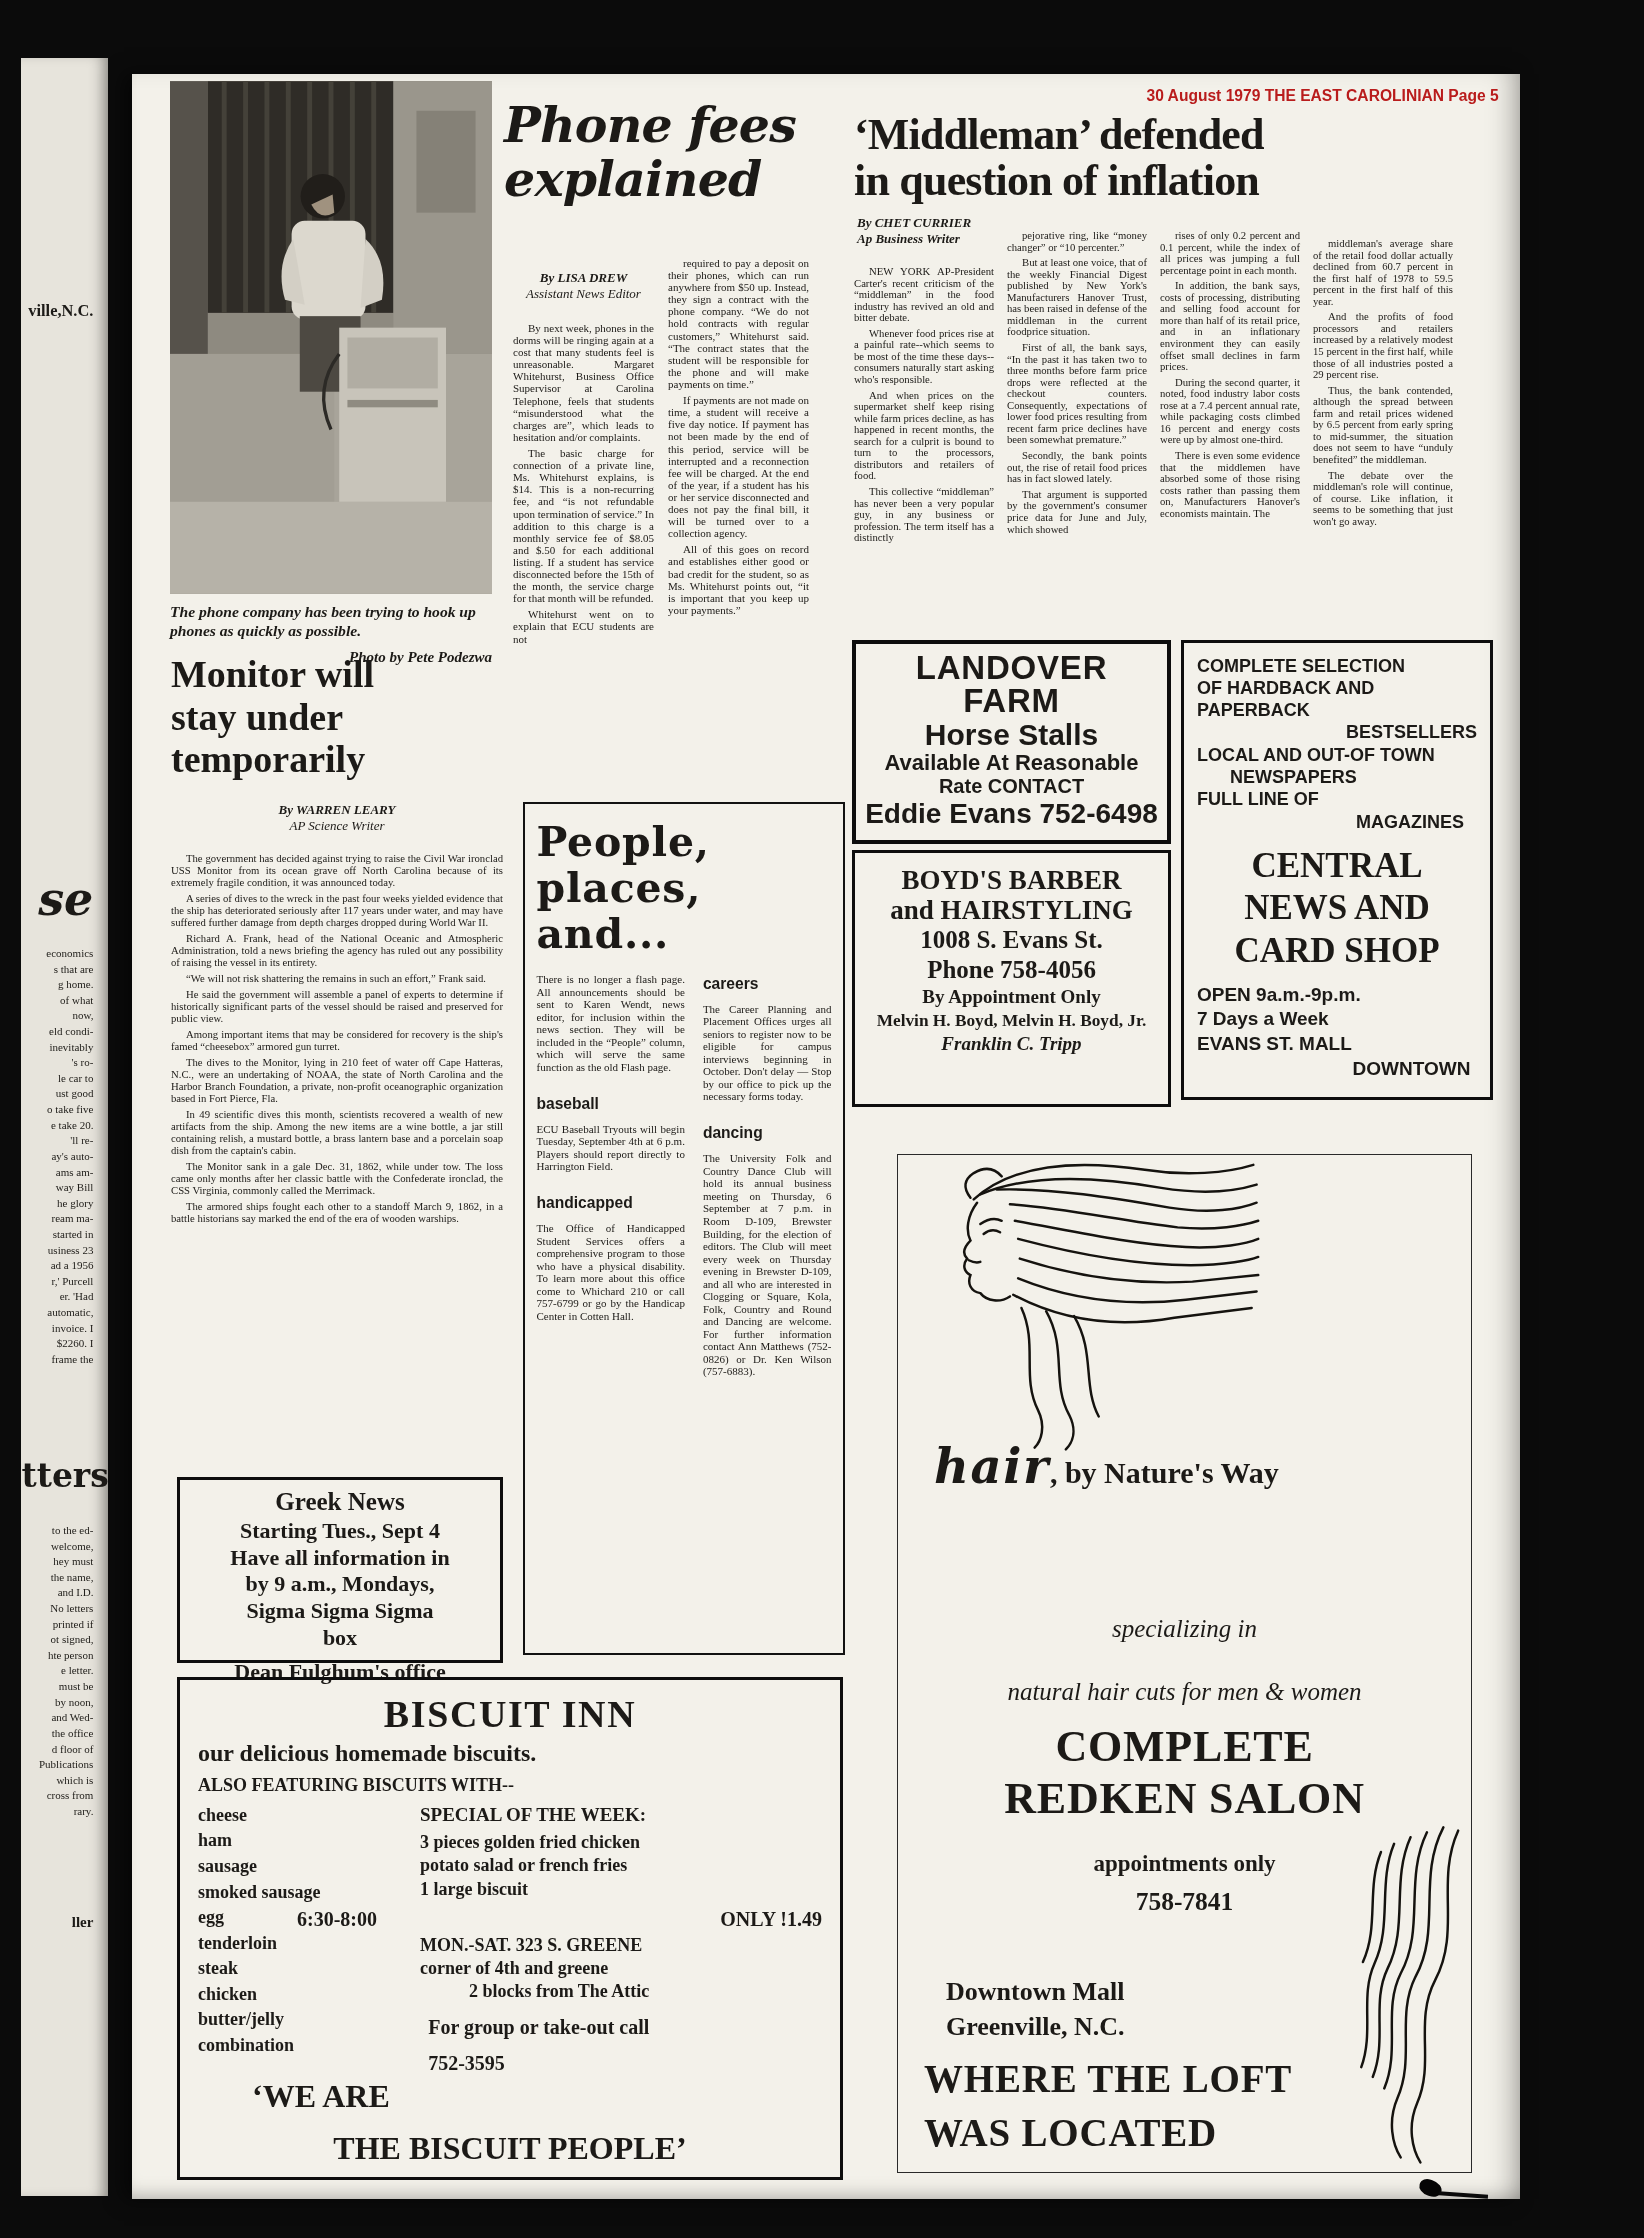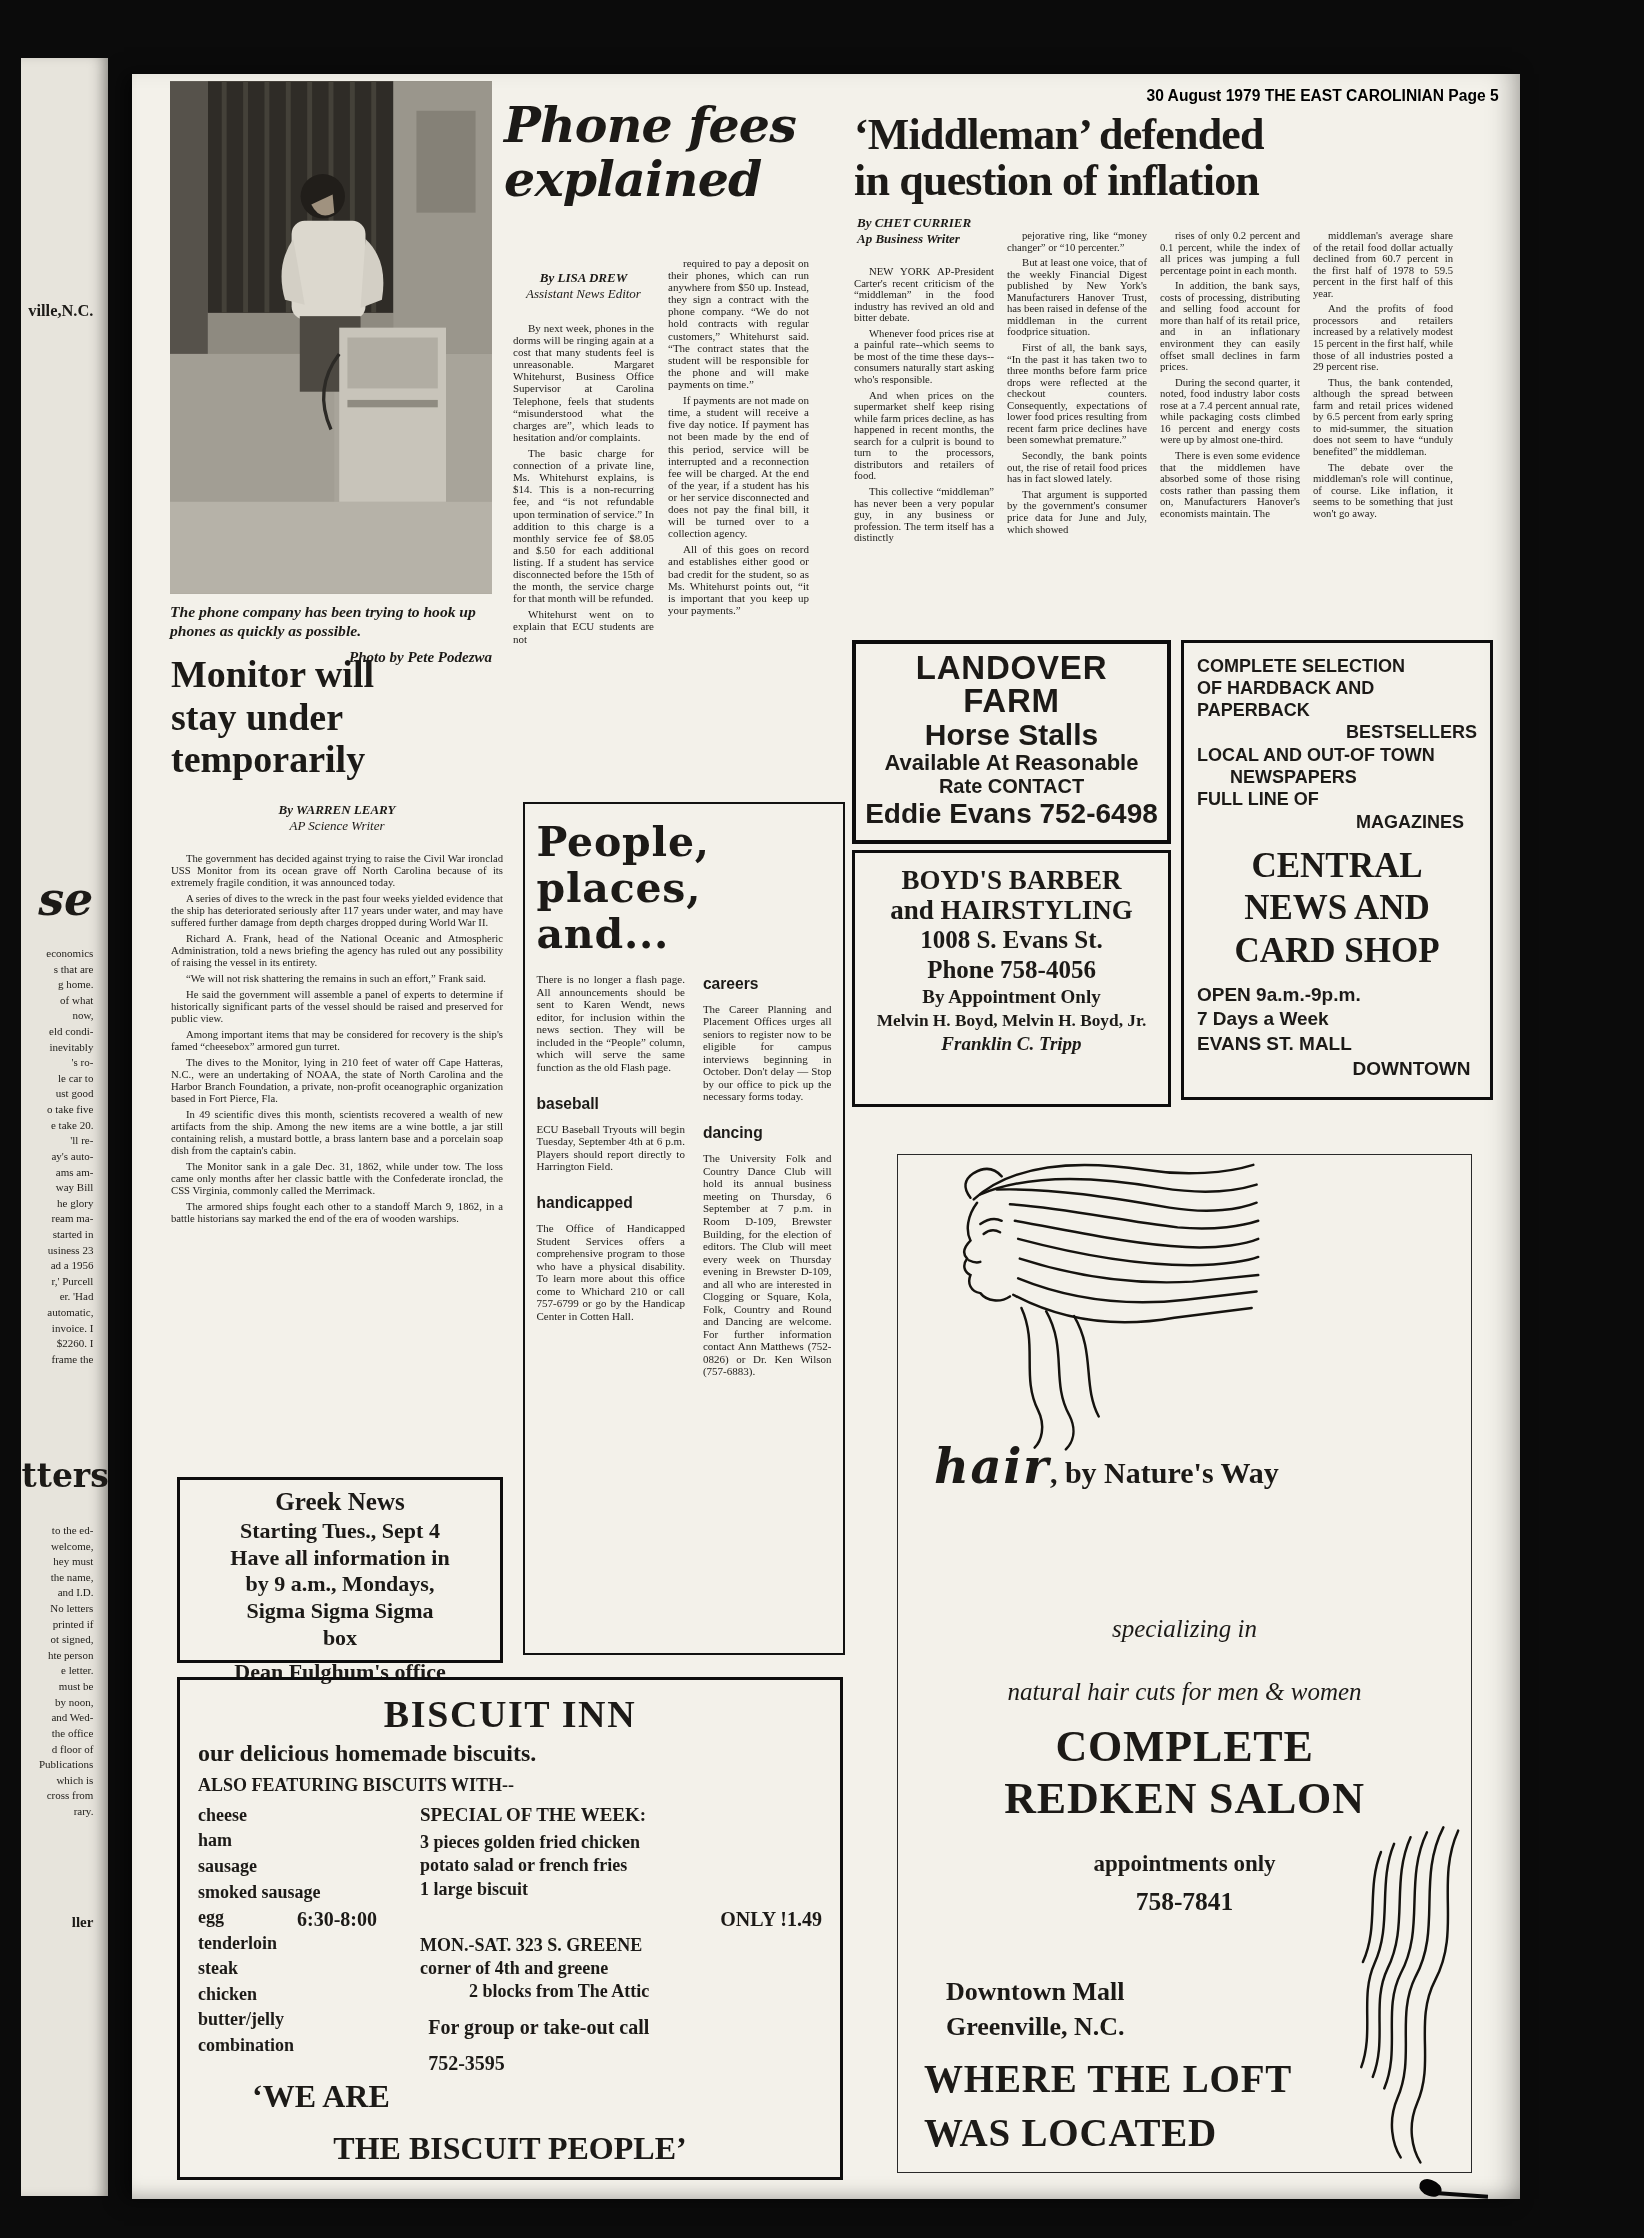--- a/index.html
+++ b/index.html
@@ -10,21 +10,21 @@
           box-shadow:inset -11.5px 0 15px -8.2px rgba(0,0,0,.45);}
   .frag{position:absolute;left:0;width:72px;text-align:right;overflow:visible;white-space:nowrap;}
   .frag-big{font-family:"DejaVu Serif",serif;font-weight:bold;}
   .edge-lines{position:absolute;left:0;width:72px;text-align:right;font-size:11px;line-height:1.42;color:#23211d;}
   
   .page{position:absolute;left:132px;top:74px;width:1388px;height:2125px;background:#f3f1ea;
         box-shadow:-8.2px 0 18px rgba(0,0,0,.55), inset -21.4px 0 28px -16.4px rgba(0,0,0,.35), inset 0 -15px 20px -13px rgba(0,0,0,.25);}
   .abs{position:absolute;}
   
   .folio{right:21.4px;top:13px;width:526px;text-align:right;font-family:"Liberation Sans",sans-serif;
-         font-weight:bold;font-size:15.6px;color:#000000;}
+         font-weight:bold;font-size:15.6px;color:#b91c1c;}
   
   .photo{left:38px;top:6.6px;width:322px;height:513px;background:#9b978d;overflow:hidden;}
   .photo-caption{left:38px;top:528px;width:322px;font-style:italic;font-weight:bold;font-size:15.6px;line-height:1.25;}
   .photo-credit{left:38px;top:575px;width:322px;text-align:right;font-style:italic;font-weight:bold;font-size:15px;}
   
   .phone-title{left:372px;top:25px;width:329px;font-family:"DejaVu Serif",serif;font-weight:bold;
                font-style:italic;font-size:49px;line-height:1.1;letter-spacing:-0.8px;}
   .mid-title{left:722px;top:38px;width:658px;font-family:"Liberation Serif",serif;font-weight:bold;
              font-size:44px;line-height:1.04;letter-spacing:-0.8px;}
   .monitor-title{left:39px;top:579px;width:312px;font-family:"Liberation Serif",serif;font-weight:bold;
@@ -247,21 +247,21 @@
       <p>First of all, the bank says, “In the past it has taken two to three months before farm price drops were reflected at the checkout counters. Consequently, expectations of lower food prices resulting from recent farm price declines have been somewhat premature.”</p>
       <p>Secondly, the bank points out, the rise of retail food prices has in fact slowed lately.</p>
       <p>That argument is supported by the government's consumer price data for June and July, which showed</p>
     </div>
   <div class="abs article col-mid" style="left:1028px;top:156px;width:140px;height:492px;">
       <p>rises of only 0.2 percent and 0.1 percent, while the index of all prices was jumping a full percentage point in each month.</p>
       <p>In addition, the bank says, costs of processing, distributing and selling food account for more than half of its retail price, and in an inflationary environment they can easily offset small declines in farm prices.</p>
       <p>During the second quarter, it noted, food industry labor costs rose at a 7.4 percent annual rate, while packaging costs climbed 16 percent and energy costs were up by almost one-third.</p>
       <p>There is even some evidence that the middlemen have absorbed some of those rising costs rather than passing them on, Manufacturers Hanover's economists maintain. The</p>
     </div>
-  <div class="abs article col-mid" style="left:1181px;top:156px;width:140px;height:492px;">
+  <div class="abs article col-mid" style="left:1181px;top:164px;width:140px;height:492px;">
       <p>middleman's average share of the retail food dollar actually declined from 60.7 percent in the first half of 1978 to 59.5 percent in the first half of this year.</p>
       <p>And the profits of food processors and retailers increased by a relatively modest 15 percent in the first half, while those of all industries posted a 29 percent rise.</p>
       <p>Thus, the bank contended, although the spread between farm and retail prices widened by 6.5 percent from early spring to mid-summer, the situation does not seem to have “unduly benefited” the middleman.</p>
       <p>The debate over the middleman's role will continue, of course. Like inflation, it seems to be something that just won't go away.</p>
     </div>
 
   <div class="abs adbox landover">
     <div class="l1">LANDOVER</div>
     <div class="l1">FARM</div>
     <div class="l3">Horse Stalls</div>

